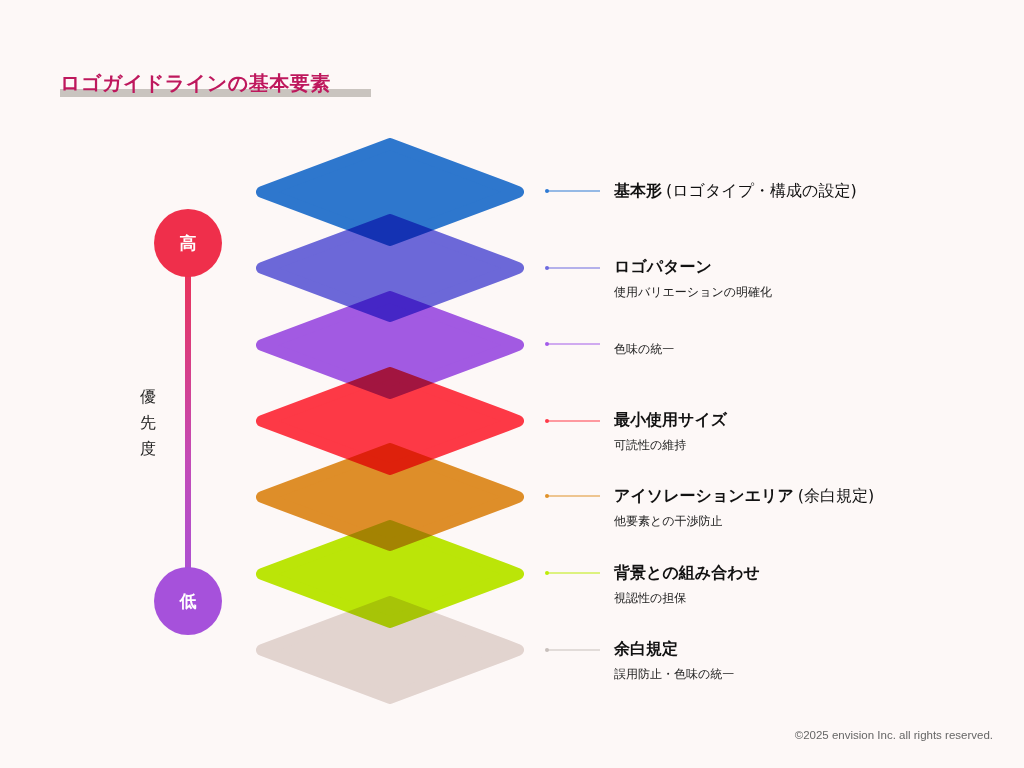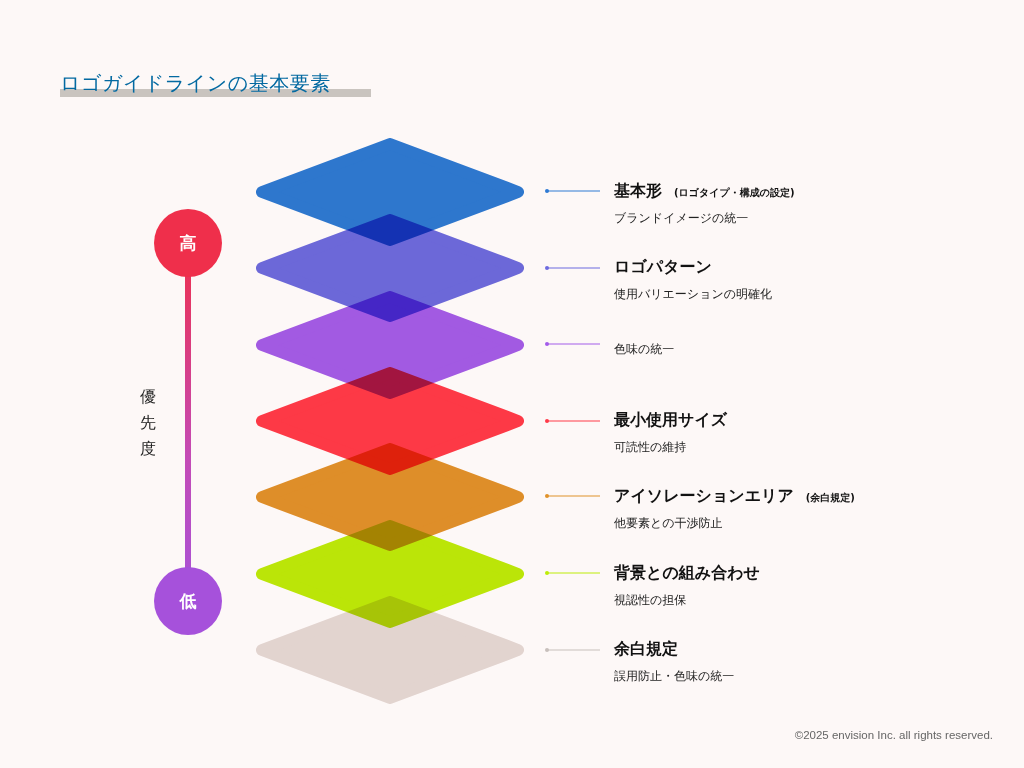--- a/index.html
+++ b/index.html
@@ -1,25 +1,25 @@
 <!DOCTYPE html>
 <html><head>
 <meta charset="utf-8">
 <style>
   html,body{margin:0;padding:0;}
   body{width:1024px;height:768px;background:#fdf8f7;position:relative;overflow:hidden;
        font-family:"DejaVu Sans","Liberation Sans",sans-serif;color:#111;}
   .title-wrap{position:absolute;left:60px;top:70px;}
   .title-hl{position:absolute;left:0;top:19px;width:311px;height:8px;background:#c9c4bf;}
-  .title{position:relative;font-size:20px;font-weight:normal;letter-spacing:0.5px;white-space:nowrap;color:#0369a1;}
+  .title{position:relative;font-size:20px;font-weight:bold;letter-spacing:0.5px;white-space:nowrap;color:#be185d;}
   svg.stack{position:absolute;left:0;top:0;}
   .layer{mix-blend-mode:multiply;}
   .item{position:absolute;left:614px;white-space:nowrap;}
   .item .t{font-size:16px;font-weight:bold;color:#111;line-height:20px;}
-  .item .t .p{font-size:10px;font-weight:bold;margin-left:12px;}
+  .item .t .p{font-size:16px;font-weight:normal;margin-left:4px;}
   .item .s{font-size:12px;color:#222;margin-top:7px;line-height:16px;}
   .scale-bar{position:absolute;left:185px;top:243px;width:6px;height:358px;
              background:linear-gradient(#ef2f4b,#c44bb6 60%,#a752d9);}
   .knob{position:absolute;width:68px;height:68px;border-radius:50%;display:flex;align-items:center;
         justify-content:center;color:#fff;font-size:17px;font-weight:bold;}
   .knob.high{left:154px;top:209px;background:#ef2f4b;}
   .knob.low{left:154px;top:567px;background:#a651db;}
   .scale-label{position:absolute;left:138px;top:384px;width:20px;font-size:16px;line-height:26px;text-align:center;color:#222;}
   .copyright{position:absolute;right:31px;top:729px;font-size:11.5px;color:#666;font-family:Liberation Sans, sans-serif;}
 </style>
@@ -79,21 +79,20 @@
       <line x1="547" y1="573" x2="600" y2="573" stroke="currentColor" stroke-width="1.2"></line>
     </g>
   <g>
       <circle cx="547" cy="650" r="2" fill="#c8c0bc"></circle>
       <line x1="547" y1="650" x2="600" y2="650" stroke="#c8c0bc" stroke-width="1.2"></line>
     </g>
 </svg>
 
 <div class="item" style="top:181px">
   <div class="t"><span>基本形</span><span class="p">(ロゴタイプ・構成の設定)</span></div>
-  <div class="s">ブランドイメージの統一</div>
 </div>
 <div class="item" style="top:257px">
   <div class="t"><span>ロゴパターン</span><span class="p"></span></div>
   <div class="s">使用バリエーションの明確化</div>
 </div>
 <div class="item" style="top:334px">
   <div class="s">色味の統一</div>
 </div>
 <div class="item" style="top:410px">
   <div class="t"><span>最小使用サイズ</span><span class="p"></span></div>

